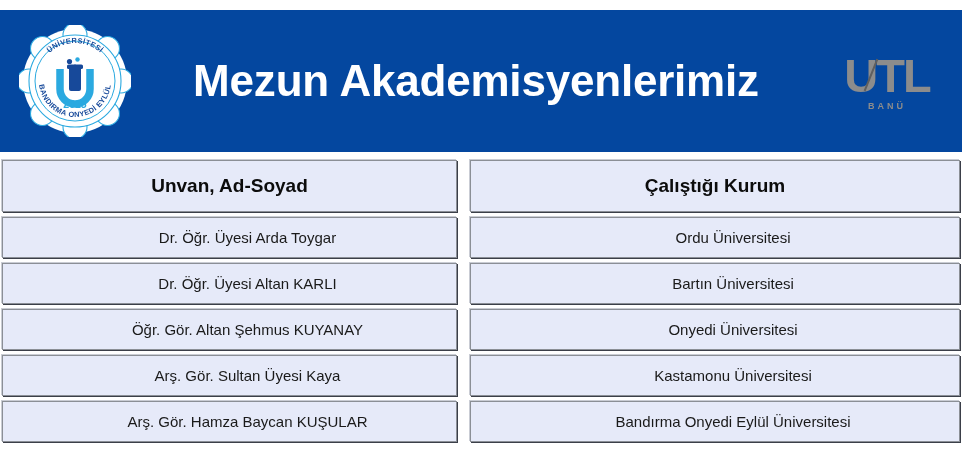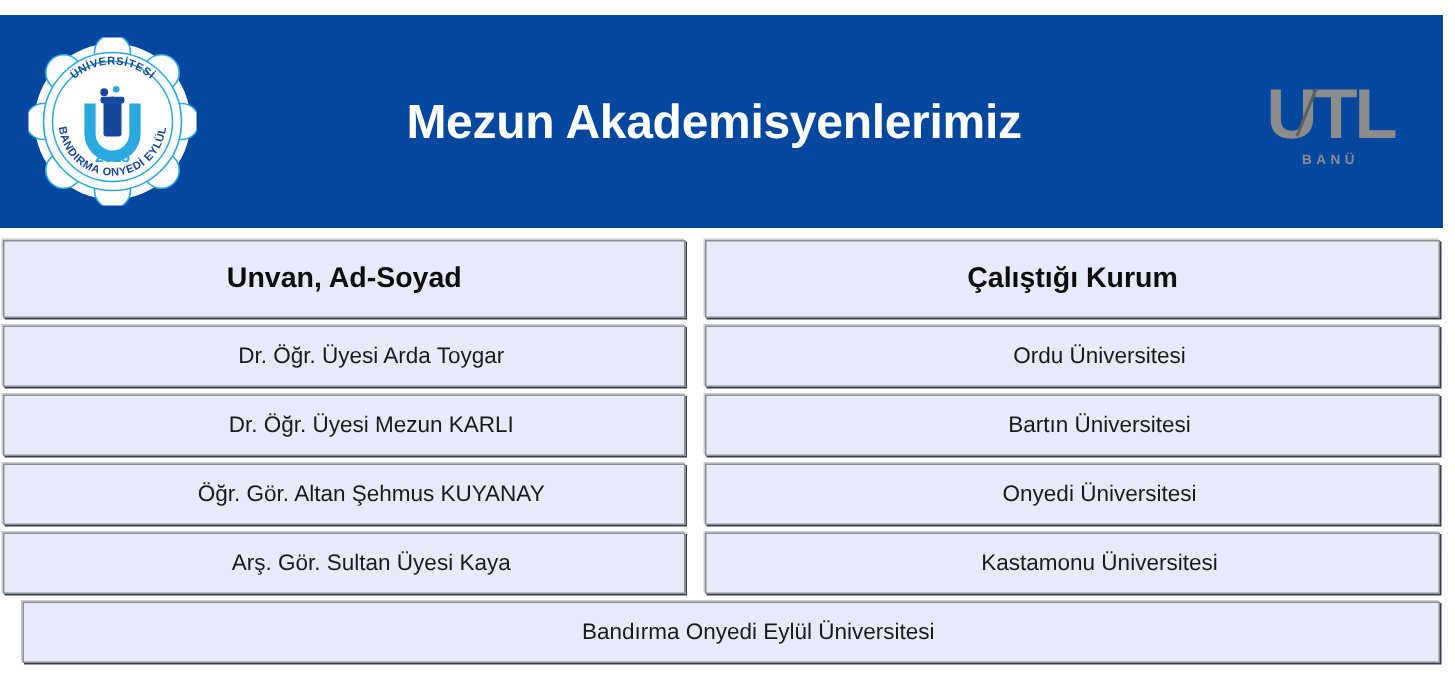--- a/index.html
+++ b/index.html
@@ -44,21 +44,21 @@
   .banner-title-wrap {
     flex: 1 1 auto;
     display: flex;
     align-items: center;
     justify-content: center;
     padding-right: 10px;
   }
 
   .banner-title {
     color: #ffffff;
-    font-size: 32px;
+    font-size: 44px;
     font-weight: bold;
     letter-spacing: -0.2px;
     white-space: nowrap;
   }
 
   .banner-utl-wrap {
     width: 150px;
     flex: 0 0 150px;
     display: flex;
     flex-direction: column;
@@ -218,21 +218,21 @@
         <span class="dcell-text">Dr. Öğr. Üyesi Arda Toygar</span>
       </div>
       <div class="col-spacer"></div>
       <div class="cell col-right">
         <span class="dcell-text">Ordu Üniversitesi</span>
       </div>
     </div>
 
     <div class="trow drow">
       <div class="cell col-left">
-        <span class="dcell-text">Dr. Öğr. Üyesi Mezun KARLI</span>
+        <span class="dcell-text">Dr. Öğr. Üyesi Altan KARLI</span>
       </div>
       <div class="col-spacer"></div>
       <div class="cell col-right">
         <span class="dcell-text">Bartın Üniversitesi</span>
       </div>
     </div>
 
     <div class="trow drow">
       <div class="cell col-left">
         <span class="dcell-text">Öğr. Gör. Altan Şehmus KUYANAY</span>
@@ -247,20 +247,23 @@
       <div class="cell col-left">
         <span class="dcell-text">Arş. Gör. Sultan Üyesi Kaya</span>
       </div>
       <div class="col-spacer"></div>
       <div class="cell col-right">
         <span class="dcell-text">Kastamonu Üniversitesi</span>
       </div>
     </div>
 
     <div class="trow drow">
+      <div class="cell col-left">
+        <span class="dcell-text">Arş. Gör. Hamza Baycan KUŞULAR</span>
+      </div>
       <div class="col-spacer"></div>
       <div class="cell col-right">
         <span class="dcell-text">Bandırma Onyedi Eylül  Üniversitesi</span>
       </div>
     </div>
 
   </div>
 </div>
 
 </body></html>

